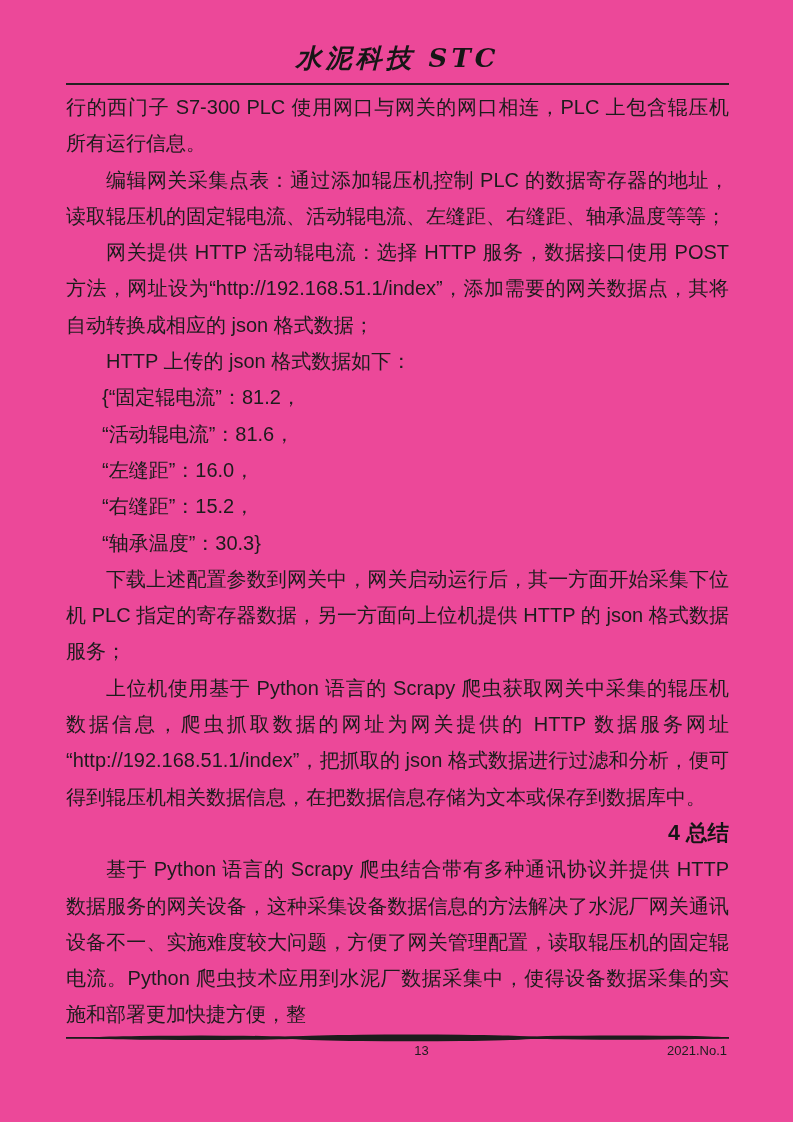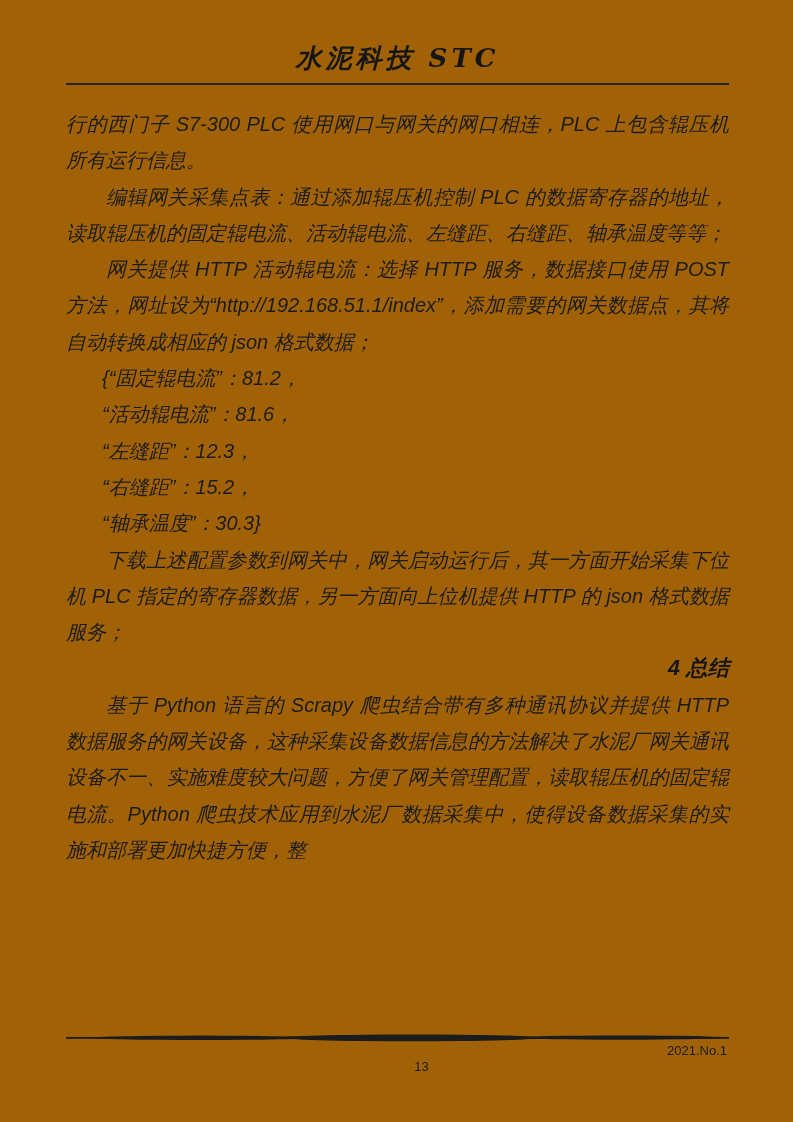--- a/index.html
+++ b/index.html
@@ -6,21 +6,21 @@
     margin: 0;
     padding: 0;
     background: #ffffff;
     font-family: "Liberation Sans", "DejaVu Sans", sans-serif;
   }
   .page {
     position: relative;
     width: 793px;
     height: 1122px;
     margin: 0 auto;
-    background: #a16207;
+    background: #ec4899;
     color: #1b1b1b;
     overflow: hidden;
     box-sizing: border-box;
   }
   .margins {
     position: absolute;
     left: 66px;
     right: 64px;
     top: 0;
   }
@@ -37,26 +37,25 @@
     color: #161616;
   }
   .header-rule {
     margin-top: 9px;
     border: none;
     border-top: 2.5px solid #222222;
     height: 0;
   }
   
   .content {
-    margin-top: 21px;
+    margin-top: 4px;
     font-size: 20px;
     line-height: 36.3px;
     text-align: justify;
     color: #1c1c1c;
-    font-style: italic;
   }
   .content p { margin: 0; }
   .indent { text-indent: 2em; }
   .json-line { text-indent: 1.8em; }
   .section-heading {
     margin: 0;
     font-size: 21.5px;
     font-weight: bold;
     line-height: 36.3px;
     text-align: right;
@@ -73,21 +72,21 @@
   .footer-text-row {
     position: relative;
     height: 18px;
     font-size: 13px;
     color: #1c1c1c;
   }
   .page-number {
     position: absolute;
     left: 50%;
     transform: translateX(-50%);
-    top: 16px;
+    top: 0;
     padding-left: 48px;
   }
   .issue-number {
     position: absolute;
     right: 2px;
     top: 0;
   }
 </style>
 </head>
 <body>
@@ -100,29 +99,31 @@
 
     <div class="content">
 
       <p>行的西门子 S7-300 PLC 使用网口与网关的网口相连，PLC 上包含辊压机所有运行信息。</p>
 
 
       <p class="indent">编辑网关采集点表：通过添加辊压机控制 PLC 的数据寄存器的地址，读取辊压机的固定辊电流、活动辊电流、左缝距、右缝距、轴承温度等等；</p>
 
       <p class="indent">网关提供 HTTP 活动辊电流：选择 HTTP 服务，数据接口使用 POST 方法，网址设为“http://192.168.51.1/index”，添加需要的网关数据点，其将自动转换成相应的 json 格式数据；</p>
 
+      <p class="indent">HTTP 上传的 json 格式数据如下：</p>
 
       <p class="json-line">{“固定辊电流”：81.2，</p>
       <p class="json-line">“活动辊电流”：81.6，</p>
-      <p class="json-line">“左缝距”：12.3，</p>
+      <p class="json-line">“左缝距”：16.0，</p>
       <p class="json-line">“右缝距”：15.2，</p>
       <p class="json-line">“轴承温度”：30.3}</p>
 
       <p class="indent">下载上述配置参数到网关中，网关启动运行后，其一方面开始采集下位机 PLC 指定的寄存器数据，另一方面向上位机提供 HTTP 的 json 格式数据服务；</p>
 
+      <p class="indent">上位机使用基于 Python 语言的 Scrapy 爬虫获取网关中采集的辊压机数据信息，爬虫抓取数据的网址为网关提供的 HTTP 数据服务网址“http://192.168.51.1/index”，把抓取的 json 格式数据进行过滤和分析，便可得到辊压机相关数据信息，在把数据信息存储为文本或保存到数据库中。</p>
 
       <h2 class="section-heading">4 总结</h2>
 
       <p class="indent">基于 Python 语言的 Scrapy 爬虫结合带有多种通讯协议并提供 HTTP 数据服务的网关设备，这种采集设备数据信息的方法解决了水泥厂网关通讯设备不一、实施难度较大问题，方便了网关管理配置，读取辊压机的固定辊电流。Python 爬虫技术应用到水泥厂数据采集中，使得设备数据采集的实施和部署更加快捷方便，整</p>
 
     </div>
   </div>
 
   <div class="footer">
     <svg class="footer-rule-svg" viewBox="0 0 663 10" preserveAspectRatio="none">

